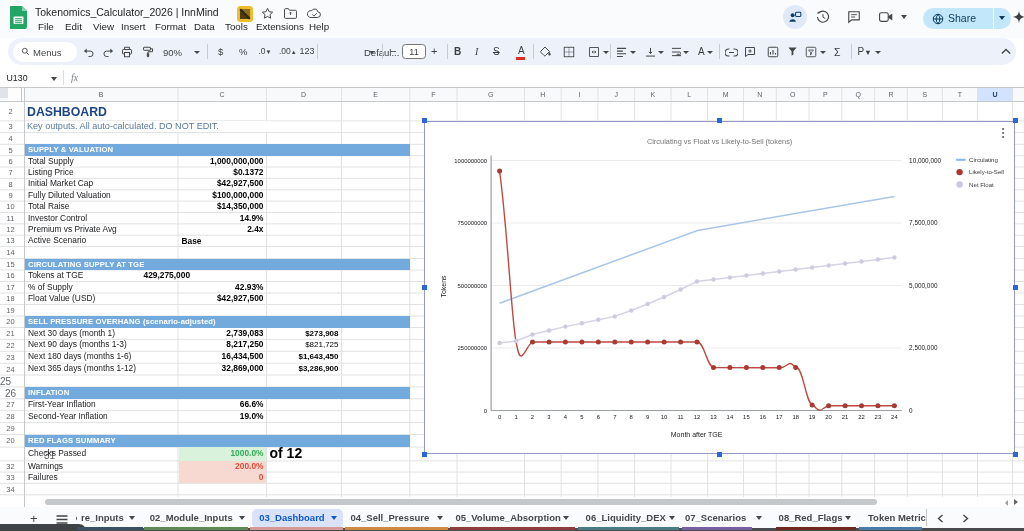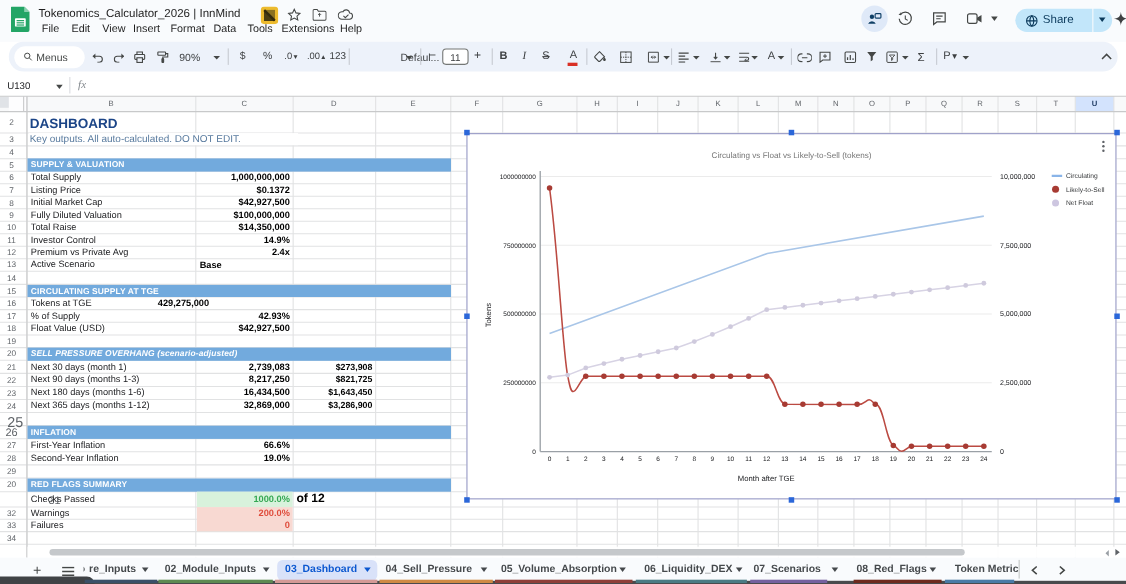--- a/index.html
+++ b/index.html
@@ -286,21 +286,21 @@
 <div class="a ct" style="left:0;top:259.8px;width:21px;text-align:center;font-size:7.5px;color:#5f6368;">15</div>
 <div class="a ct" style="left:0;top:271.2px;width:21px;text-align:center;font-size:7.5px;color:#5f6368;">16</div>
 <div class="a ct" style="left:0;top:282.8px;width:21px;text-align:center;font-size:7.5px;color:#5f6368;">17</div>
 <div class="a ct" style="left:0;top:294.2px;width:21px;text-align:center;font-size:7.5px;color:#5f6368;">18</div>
 <div class="a ct" style="left:0;top:305.8px;width:21px;text-align:center;font-size:7.5px;color:#5f6368;">19</div>
 <div class="a ct" style="left:0;top:317.2px;width:21px;text-align:center;font-size:7.5px;color:#5f6368;">20</div>
 <div class="a ct" style="left:0;top:328.9px;width:21px;text-align:center;font-size:7.5px;color:#5f6368;">21</div>
 <div class="a ct" style="left:0;top:340.9px;width:21px;text-align:center;font-size:7.5px;color:#5f6368;">22</div>
 <div class="a ct" style="left:0;top:352.8px;width:21px;text-align:center;font-size:7.5px;color:#5f6368;">23</div>
 <div class="a ct" style="left:0;top:364.6px;width:21px;text-align:center;font-size:7.5px;color:#5f6368;">24</div>
-<div class="a ct" style="left:0;top:376.4px;width:21px;text-align:right;font-size:13px;color:#5f6368;">25</div>
+<div class="a ct" style="left:0;top:376.4px;width:21px;text-align:left;font-size:10px;color:#5f6368;">25</div>
 <div class="a ct" style="left:0;top:388.4px;width:21px;text-align:center;font-size:10px;color:#5f6368;">26</div>
 <div class="a ct" style="left:0;top:400.2px;width:21px;text-align:center;font-size:7.5px;color:#5f6368;">27</div>
 <div class="a ct" style="left:0;top:412.1px;width:21px;text-align:center;font-size:7.5px;color:#5f6368;">28</div>
 <div class="a ct" style="left:0;top:424.1px;width:21px;text-align:center;font-size:7.5px;color:#5f6368;">29</div>
 <div class="a ct" style="left:0;top:436.3px;width:21px;text-align:center;font-size:7.5px;color:#5f6368;">20</div>
 <div class="a ct" style="left:0;top:449.5px;width:21px;text-align:center;font-size:10px;color:#5f6368;padding-left:44px;">31</div>
 <div class="a ct" style="left:0;top:462.0px;width:21px;text-align:center;font-size:7.5px;color:#5f6368;">32</div>
 <div class="a ct" style="left:0;top:473.2px;width:21px;text-align:center;font-size:7.5px;color:#5f6368;">33</div>
 <div class="a ct" style="left:0;top:484.6px;width:21px;text-align:center;font-size:7.5px;color:#5f6368;">34</div>
 <div class="a ct" style="left:27px;top:104.7px;font-size:12.3px;font-weight:bold;color:#1c4587;">DASHBOARD</div>
@@ -325,46 +325,46 @@
 <div class="a ct" style="left:181.5px;top:235.2px;height:12px;line-height:12px;font-size:8.4px;font-weight:bold;color:#000;">Base</div>
 <div class="a" style="left:24.5px;top:258.5px;width:385.3px;height:11.5px;background:#72aadd;"></div>
 <div class="a ct" style="left:28px;top:258.5px;height:11.5px;line-height:11.5px;font-size:7.7px;font-weight:bold;color:#fff;letter-spacing:0.1px;">CIRCULATING SUPPLY AT TGE</div>
 <div class="a ct" style="left:28px;top:270.0px;height:11.5px;line-height:11.5px;font-size:8.4px;font-weight:normal;color:#202124;">Tokens at TGE</div>
 <div class="a ct" style="left:143.5px;top:270.0px;width:120px;height:11.5px;line-height:11.5px;font-size:8.4px;font-weight:bold;color:#000;">429,275,000</div>
 <div class="a ct" style="left:28px;top:281.5px;height:11.5px;line-height:11.5px;font-size:8.4px;font-weight:normal;color:#202124;">% of Supply</div>
 <div class="a ct" style="left:143.5px;top:281.5px;width:120px;height:11.5px;line-height:11.5px;text-align:right;font-size:8.4px;font-weight:bold;color:#000;">42.93%</div>
 <div class="a ct" style="left:28px;top:293.0px;height:11.5px;line-height:11.5px;font-size:8.4px;font-weight:normal;color:#202124;">Float Value (USD)</div>
 <div class="a ct" style="left:143.5px;top:293.0px;width:120px;height:11.5px;line-height:11.5px;text-align:right;font-size:8.4px;font-weight:bold;color:#000;">$42,927,500</div>
 <div class="a" style="left:24.5px;top:316.0px;width:385.3px;height:11.5px;background:#72aadd;"></div>
-<div class="a ct" style="left:28px;top:316.0px;height:19px;line-height:11.5px;font-size:7.7px;font-weight:bold;color:#fff;letter-spacing:0.1px;font-style:italic;">SELL PRESSURE OVERHANG (scenario-adjusted)</div>
+<div class="a ct" style="left:28px;top:316.0px;height:19px;line-height:11.5px;font-size:7.7px;font-weight:bold;color:#fff;letter-spacing:0.1px;">SELL PRESSURE OVERHANG (scenario-adjusted)</div>
 <div class="a ct" style="left:28px;top:327.5px;height:11.9px;line-height:11.9px;font-size:8.4px;font-weight:normal;color:#202124;">Next 30 days (month 1)</div>
 <div class="a ct" style="left:143.5px;top:327.5px;width:120px;height:11.9px;line-height:11.9px;text-align:right;font-size:8.4px;font-weight:bold;color:#000;">2,739,083</div>
 <div class="a ct" style="left:218.5px;top:327.5px;width:120px;height:11.9px;line-height:11.9px;text-align:right;font-size:8px;font-weight:bold;color:#000;">$273,908</div>
 <div class="a ct" style="left:28px;top:339.4px;height:11.9px;line-height:11.9px;font-size:8.4px;font-weight:normal;color:#202124;">Next 90 days (months 1-3)</div>
 <div class="a ct" style="left:143.5px;top:339.4px;width:120px;height:11.9px;line-height:11.9px;text-align:right;font-size:8.4px;font-weight:bold;color:#000;">8,217,250</div>
-<div class="a ct" style="left:218.5px;top:339.4px;width:120px;height:11.9px;line-height:11.9px;text-align:right;font-size:8px;font-weight:bold;color:#000;">$821,725</div>
+<div class="a ct" style="left:218.5px;top:339.4px;width:120px;height:11.9px;line-height:11.9px;text-align:right;font-size:8px;font-weight:normal;color:#000;">$821,725</div>
 <div class="a ct" style="left:28px;top:351.3px;height:11.9px;line-height:11.9px;font-size:8.4px;font-weight:normal;color:#202124;">Next 180 days (months 1-6)</div>
 <div class="a ct" style="left:143.5px;top:351.3px;width:120px;height:11.9px;line-height:11.9px;text-align:right;font-size:8.4px;font-weight:bold;color:#000;">16,434,500</div>
 <div class="a ct" style="left:218.5px;top:351.3px;width:120px;height:11.9px;line-height:11.9px;text-align:right;font-size:8px;font-weight:bold;color:#000;">$1,643,450</div>
 <div class="a ct" style="left:28px;top:363.2px;height:11.8px;line-height:11.8px;font-size:8.4px;font-weight:normal;color:#202124;">Next 365 days (months 1-12)</div>
 <div class="a ct" style="left:143.5px;top:363.2px;width:120px;height:11.8px;line-height:11.8px;text-align:right;font-size:8.4px;font-weight:bold;color:#000;">32,869,000</div>
 <div class="a ct" style="left:218.5px;top:363.2px;width:120px;height:11.8px;line-height:11.8px;text-align:right;font-size:8px;font-weight:bold;color:#000;">$3,286,900</div>
 <div class="a" style="left:24.5px;top:386.9px;width:385.3px;height:11.9px;background:#72aadd;"></div>
 <div class="a ct" style="left:28px;top:386.9px;height:11.9px;line-height:11.9px;font-size:7.7px;font-weight:bold;color:#fff;letter-spacing:0.1px;">INFLATION</div>
 <div class="a ct" style="left:28px;top:398.8px;height:11.9px;line-height:11.9px;font-size:8.4px;font-weight:normal;color:#202124;">First-Year Inflation</div>
 <div class="a ct" style="left:143.5px;top:398.8px;width:120px;height:11.9px;line-height:11.9px;text-align:right;font-size:8.4px;font-weight:bold;color:#000;">66.6%</div>
 <div class="a ct" style="left:28px;top:410.7px;height:11.9px;line-height:11.9px;font-size:8.4px;font-weight:normal;color:#202124;">Second-Year Inflation</div>
 <div class="a ct" style="left:143.5px;top:410.7px;width:120px;height:11.9px;line-height:11.9px;text-align:right;font-size:8.4px;font-weight:bold;color:#000;">19.0%</div>
 <div class="a" style="left:24.5px;top:434.5px;width:385.3px;height:12.6px;background:#72aadd;"></div>
 <div class="a ct" style="left:28px;top:434.5px;height:12.6px;line-height:12.6px;font-size:7.7px;font-weight:bold;color:#fff;letter-spacing:0.1px;">RED FLAGS SUMMARY</div>
 <div class="a" style="left:178.5px;top:447.1px;width:87.5px;height:13.8px;background:#d8f2dc;"></div>
 <div class="a" style="left:178.5px;top:460.9px;width:87.5px;height:22.4px;background:#f8d9d2;"></div>
 <div class="a ct" style="left:28px;top:447.1px;height:13.8px;line-height:13.8px;font-size:8.4px;font-weight:normal;color:#202124;">Checks Passed</div>
 <div class="a ct" style="left:143.5px;top:447.1px;width:120px;height:13.8px;line-height:13.8px;text-align:right;font-size:8.4px;font-weight:bold;color:#34a853;">1000.0%</div>
-<div class="a ct" style="left:269.5px;top:447.1px;height:12px;line-height:12px;font-size:11px;font-weight:bold;color:#000;">of 12</div>
+<div class="a ct" style="left:269.5px;top:447.1px;height:12px;line-height:12px;font-size:14px;font-weight:bold;color:#000;">of 12</div>
 <div class="a ct" style="left:28px;top:460.9px;height:11.2px;line-height:11.2px;font-size:8.4px;font-weight:normal;color:#202124;">Warnings</div>
 <div class="a ct" style="left:143.5px;top:460.9px;width:120px;height:11.2px;line-height:11.2px;text-align:right;font-size:8.4px;font-weight:bold;color:#df4c3b;">200.0%</div>
 <div class="a ct" style="left:28px;top:472.1px;height:11.2px;line-height:11.2px;font-size:8.4px;font-weight:normal;color:#202124;">Failures</div>
 <div class="a ct" style="left:143.5px;top:472.1px;width:120px;height:11.2px;line-height:11.2px;text-align:right;font-size:8.4px;font-weight:bold;color:#df4c3b;">0</div>
 <div class="a" style="left:424.4px;top:120.5px;width:590.6px;height:333.5px;background:#fff;border:1px solid rgba(105,110,172,0.7);"></div>
 <svg class="a" style="left:424.4px;top:120.5px" width="591" height="334" viewBox="0 0 591 334">
     <line x1="67.10000000000002" y1="39.5" x2="477.6" y2="39.5" stroke="#ebebeb" stroke-width="1"></line>
     <line x1="67.10000000000002" y1="102.0" x2="477.6" y2="102.0" stroke="#ebebeb" stroke-width="1"></line>
     <line x1="67.10000000000002" y1="164.5" x2="477.6" y2="164.5" stroke="#ebebeb" stroke-width="1"></line>
     <line x1="67.10000000000002" y1="227.0" x2="477.6" y2="227.0" stroke="#ebebeb" stroke-width="1"></line>

